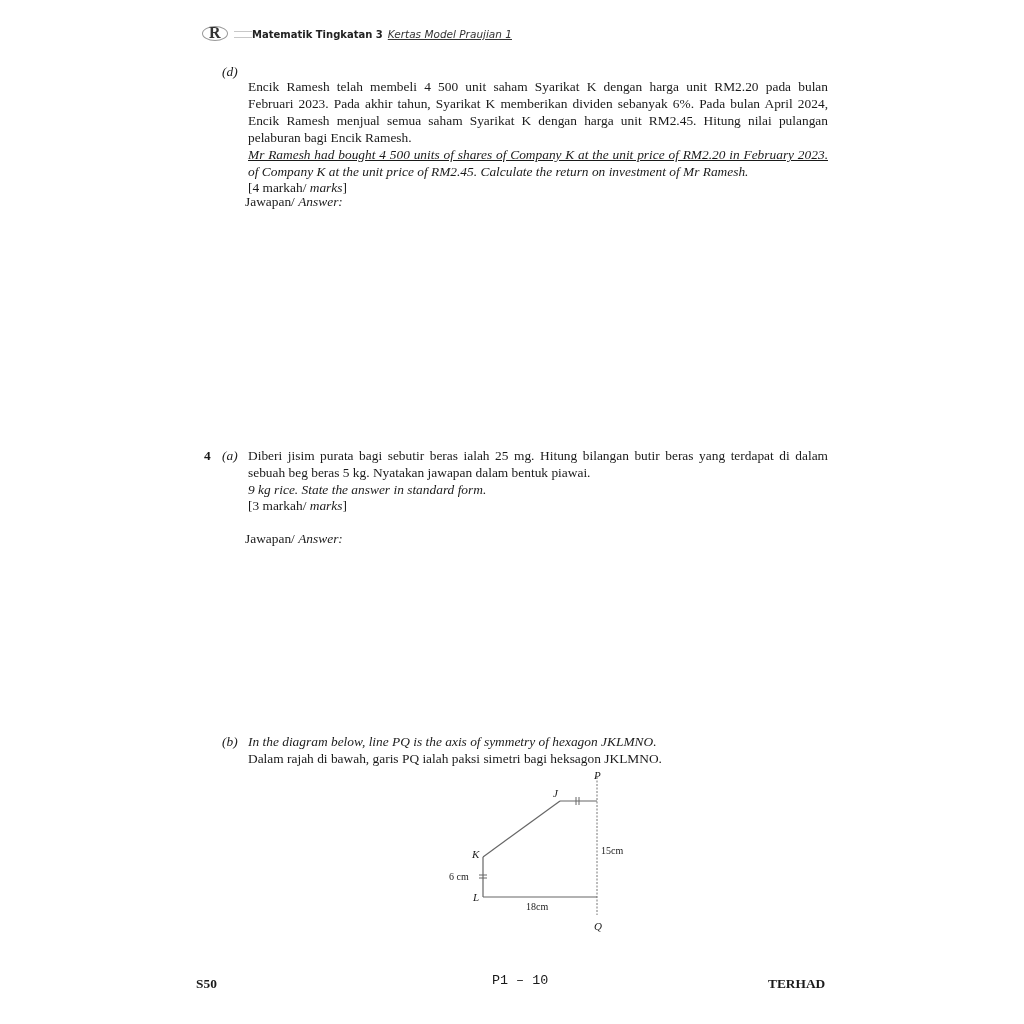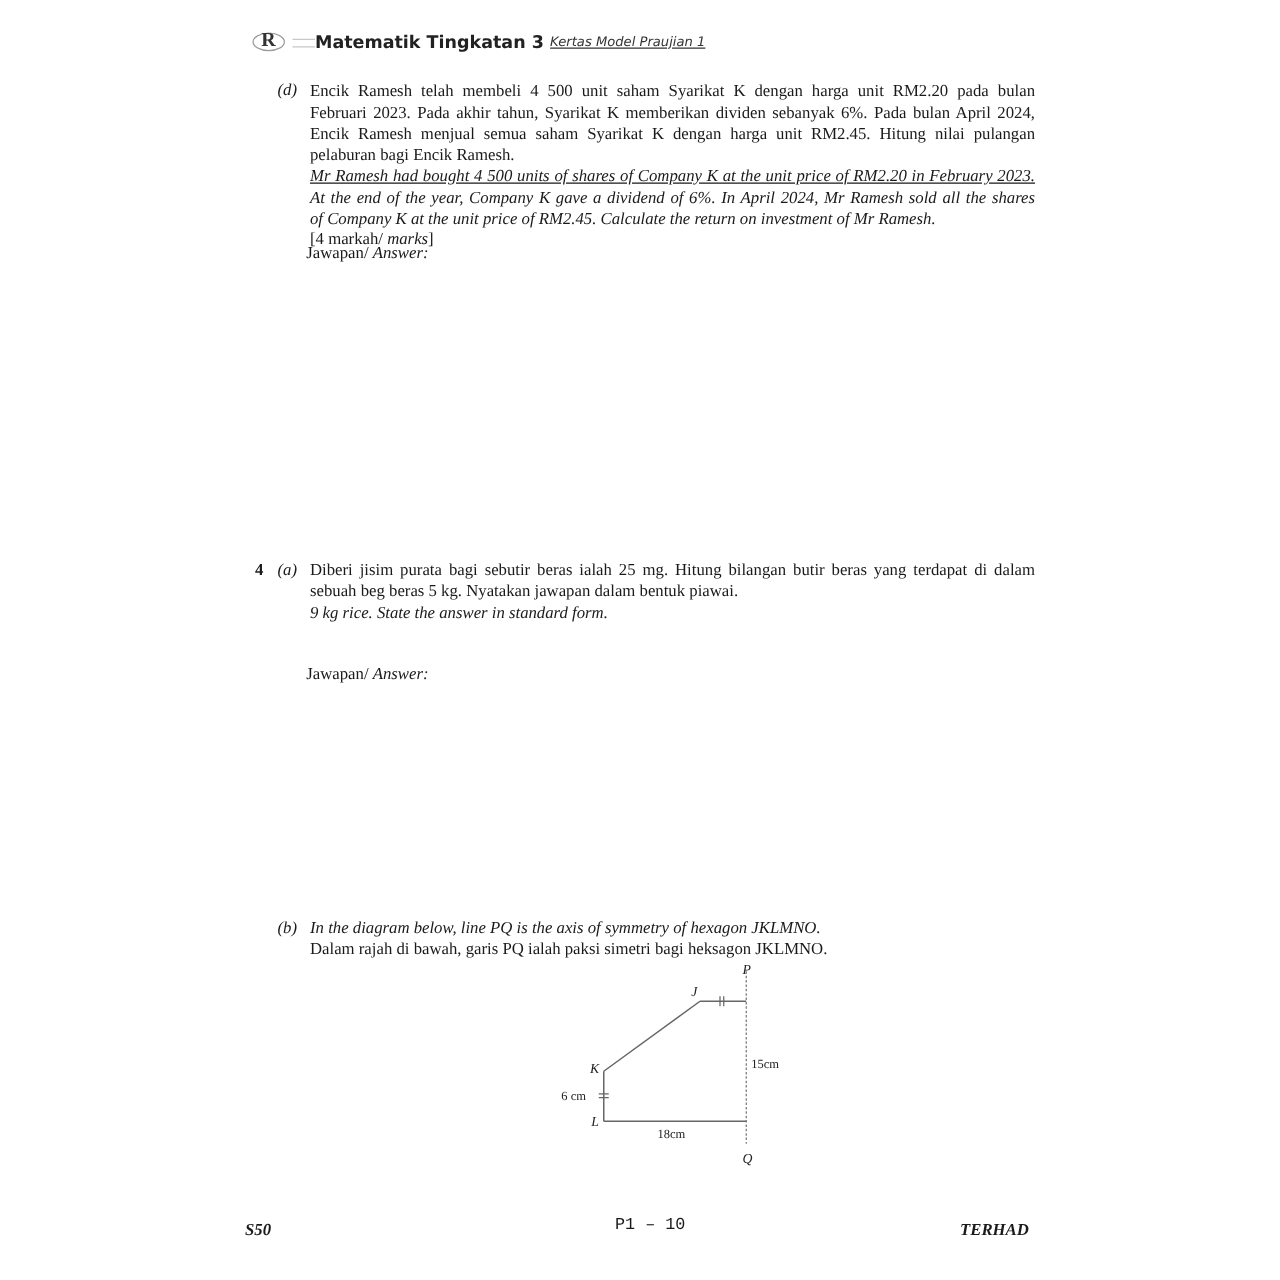--- a/index.html
+++ b/index.html
@@ -4,67 +4,67 @@
 <style>
   html, body { margin: 0; padding: 0; background: #ffffff; }
   body { width: 1024px; height: 1024px; position: relative; overflow: hidden;
          font-family: "Liberation Serif", "DejaVu Serif", serif; color: #1a1a1a; }
   .abs { position: absolute; }
   .header { left: 196px; top: 24px; height: 20px; display: flex; align-items: center; }
   .logo { width: 56px; height: 18px; position: relative; }
   .logo .ring { position: absolute; left: 6px; top: 1px; width: 26px; height: 15px; border: 1.5px solid #9a9a9a; border-radius: 50%; box-sizing: border-box; }
   .logo .letter { position: absolute; left: 13px; top: -1px; font-family: "Liberation Serif", serif; font-weight: bold; font-size: 16px; color: #333; }
   .logo .bars { position: absolute; right: 0; top: 6px; width: 18px; height: 5px; border-top: 1px solid #c8c8c8; border-bottom: 1px solid #c8c8c8; }
-  .header-title { font-family: "DejaVu Sans", sans-serif; font-size: 14px; font-weight: bold; color: #222; margin-left: 0px; }
+  .header-title { font-family: "DejaVu Sans", sans-serif; font-size: 10px; font-weight: bold; color: #222; margin-left: 0px; }
   .header-sub { font-family: "DejaVu Sans", sans-serif; font-size: 10.5px; font-style: italic; color: #333; margin-left: 5px; text-decoration: underline; }
 
   .para { font-size: 13.4px; line-height: 17px; text-align: justify; text-align-last: auto; }
   .it { font-style: italic; }
   .label { font-size: 13.4px; }
   .qnum { font-weight: bold; font-size: 13.4px; }
   .marks { font-size: 13.4px; text-align: left; }
   .marks .m-it { font-style: italic; }
 
   .footer { font-size: 13.4px; }
-  .bold { font-weight: bold; font-style: italic; }
+  .bold { font-weight: bold; }
 
   svg text { font-family: "Liberation Serif", serif; }
 </style>
 </head>
 <body>
 
 <div class="abs header">
   <div class="logo">
     <div class="ring"></div>
     <span class="letter">R</span>
     <div class="bars"></div>
   </div>
   <span class="header-title">Matematik Tingkatan 3</span>
   <span class="header-sub">Kertas Model Praujian 1</span>
 </div>
 
 <div class="abs label" style="left:222px; top:64px;"><span class="it">(d)</span></div>
-<div class="abs" style="left:248px; top:64px; width:580px;">
+<div class="abs" style="left:248px; top:78px; width:580px;">
   <div class="para" style="text-align-last: justify;">Encik Ramesh telah membeli 4 500 unit saham Syarikat K dengan harga unit RM2.20 pada bulan</div>
   <div class="para" style="text-align-last: justify;">Februari 2023. Pada akhir tahun, Syarikat K memberikan dividen sebanyak 6%. Pada bulan April 2024,</div>
   <div class="para" style="text-align-last: justify;">Encik Ramesh menjual semua saham Syarikat K dengan harga unit RM2.45. Hitung nilai pulangan</div>
   <div class="para">pelaburan bagi Encik Ramesh.</div>
   <div class="para it" style="text-align-last: justify; text-decoration: underline;">Mr Ramesh had bought 4 500 units of shares of Company K at the unit price of RM2.20 in February 2023.</div>
-  <div class="para it" style="text-align-last: justify;">At the end of the year, Company K gave a dividend of 6%. In April 2024, Mr Ramesh sold all the shares</div>
   <div class="para it">of Company K at the unit price of RM2.45. Calculate the return on investment of Mr Ramesh.</div>
   <div class="marks"><span>[4 markah/</span> <span class="m-it">marks</span><span>]</span></div>
 </div>
 <div class="abs label" style="left:245px; top:194px;"><span>Jawapan/</span> <span class="it">Answer:</span></div>
 
 <div class="abs qnum" style="left:204px; top:448px;">4</div>
 <div class="abs label" style="left:222px; top:448px;"><span class="it">(a)</span></div>
 <div class="abs" style="left:248px; top:447px; width:580px;">
   <div class="para" style="text-align-last: justify;">Diberi jisim purata bagi sebutir beras ialah 25 mg. Hitung bilangan butir beras yang terdapat di dalam</div>
   <div class="para">sebuah beg beras 5 kg. Nyatakan jawapan dalam bentuk piawai.</div>
   <div class="para it">9 kg rice. State the answer in standard form.</div>
+  <div class="marks" style="margin-top:0px;"><span>[3 markah/</span> <span class="m-it">marks</span><span>]</span></div>
 </div>
 <div class="abs label" style="left:245px; top:531px;"><span>Jawapan/</span> <span class="it">Answer:</span></div>
 
 <div class="abs label" style="left:222px; top:734px;"><span class="it">(b)</span></div>
 <div class="abs" style="left:248px; top:733px; width:580px;">
   <div class="para it">In the diagram below, line PQ is the axis of symmetry of hexagon JKLMNO.</div>
   <div class="para">Dalam rajah di bawah, garis PQ ialah paksi simetri bagi heksagon JKLMNO.</div>
 </div>
 
 <svg class="abs" style="left:440px; top:765px;" width="200" height="170" viewBox="0 0 200 170">

